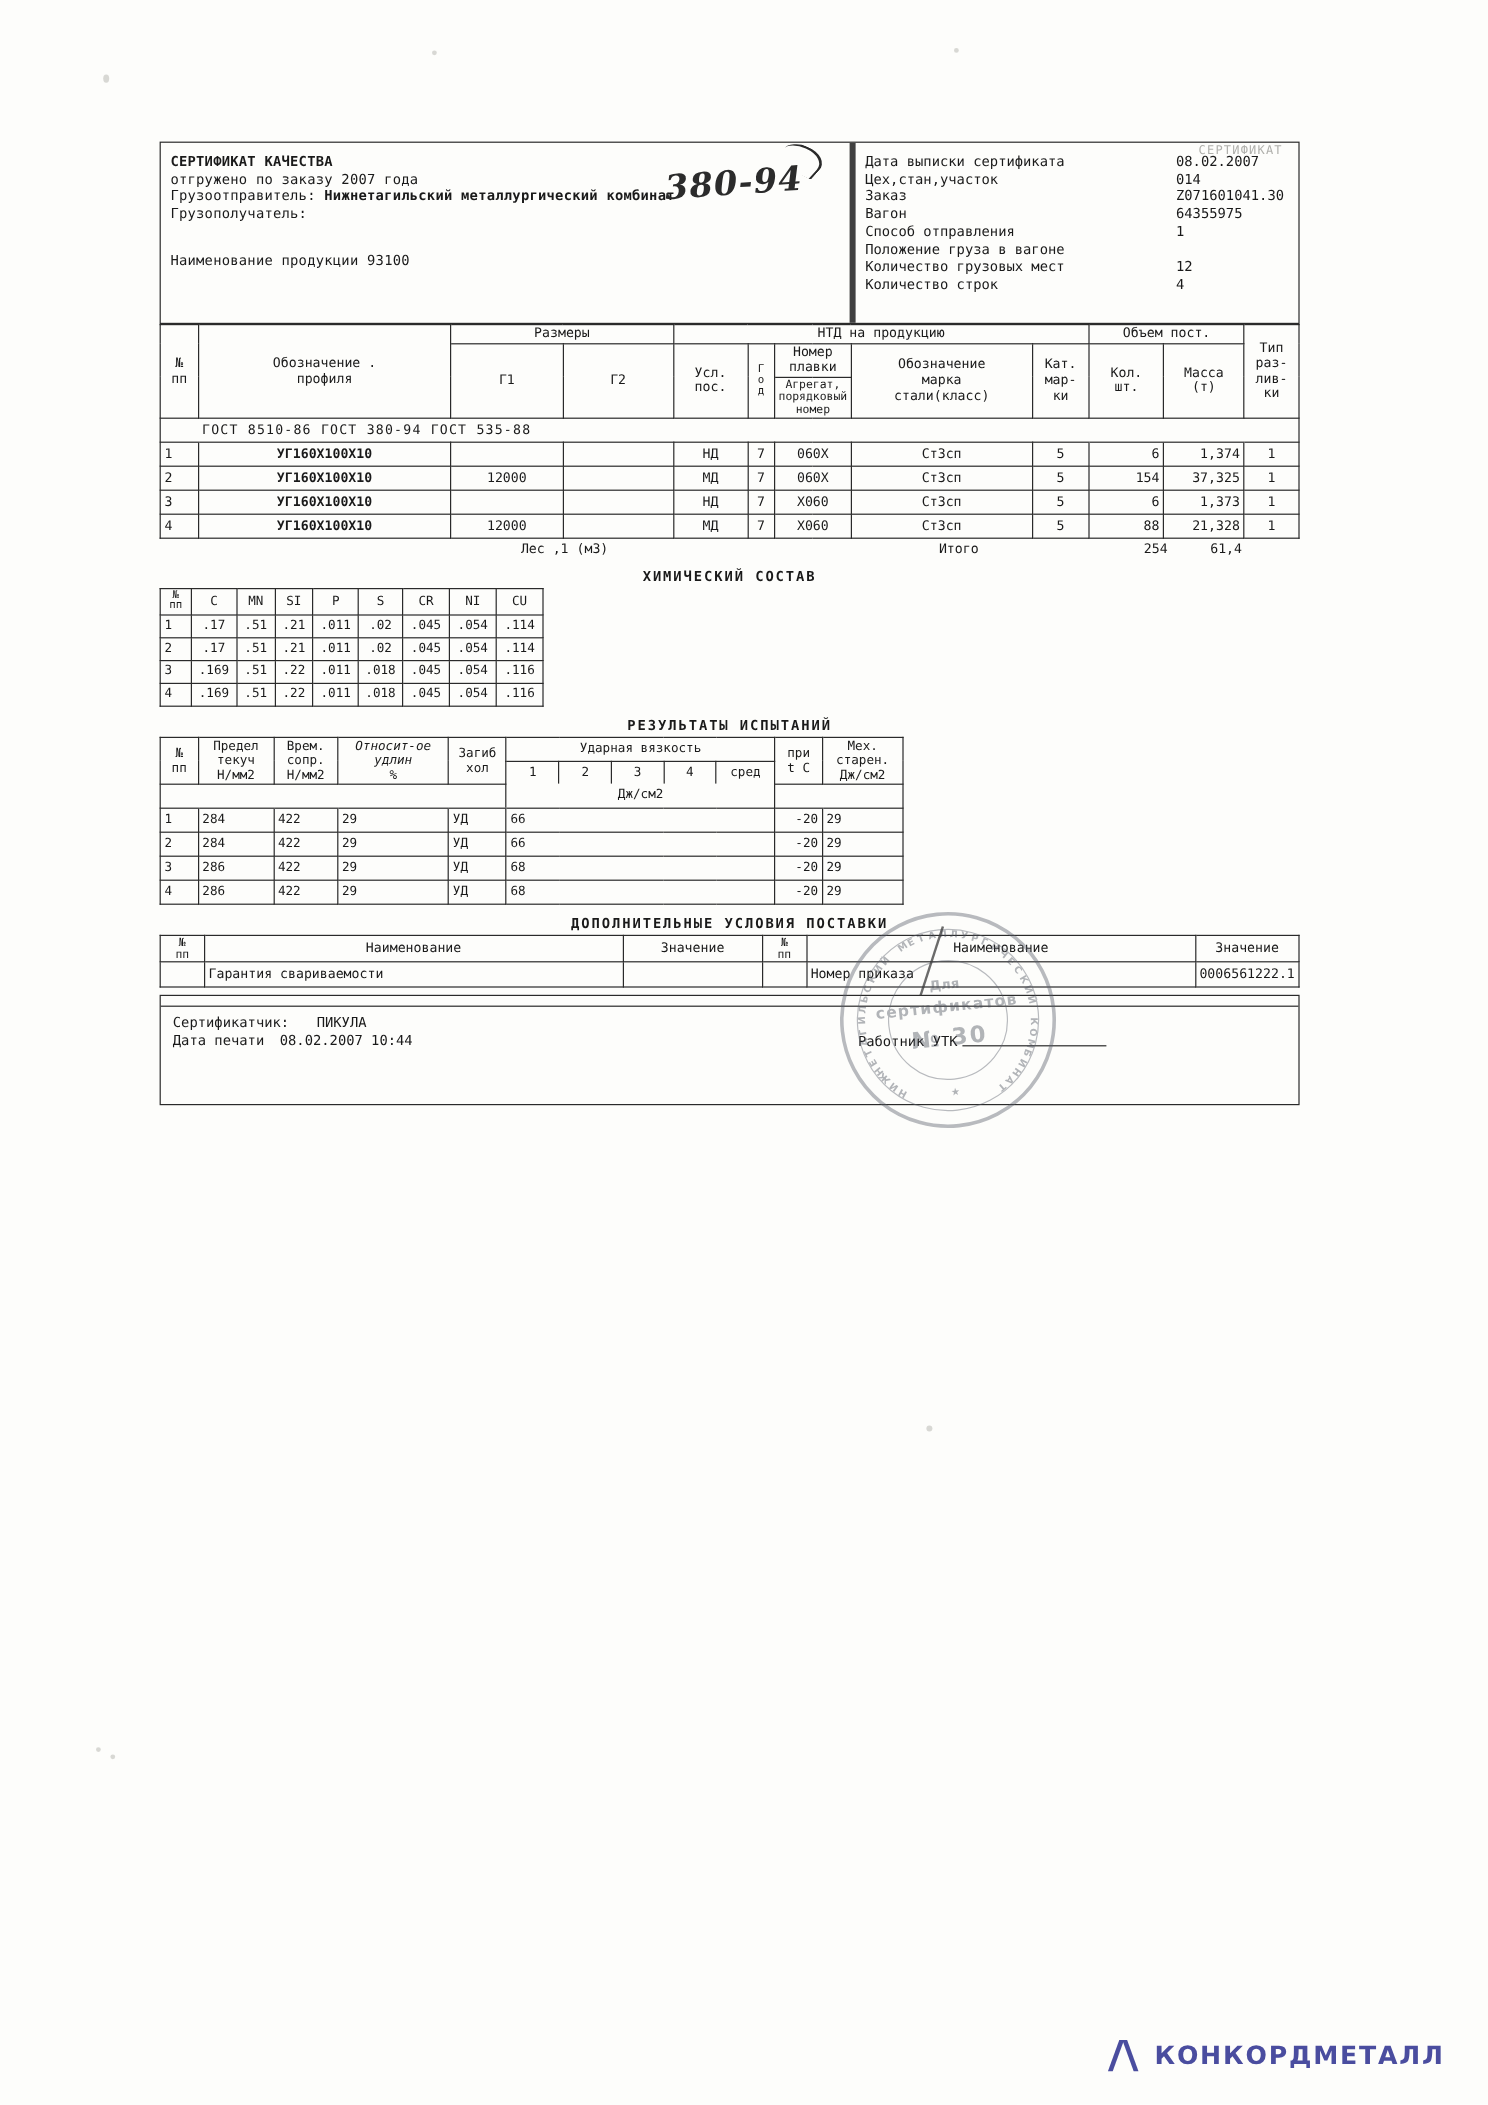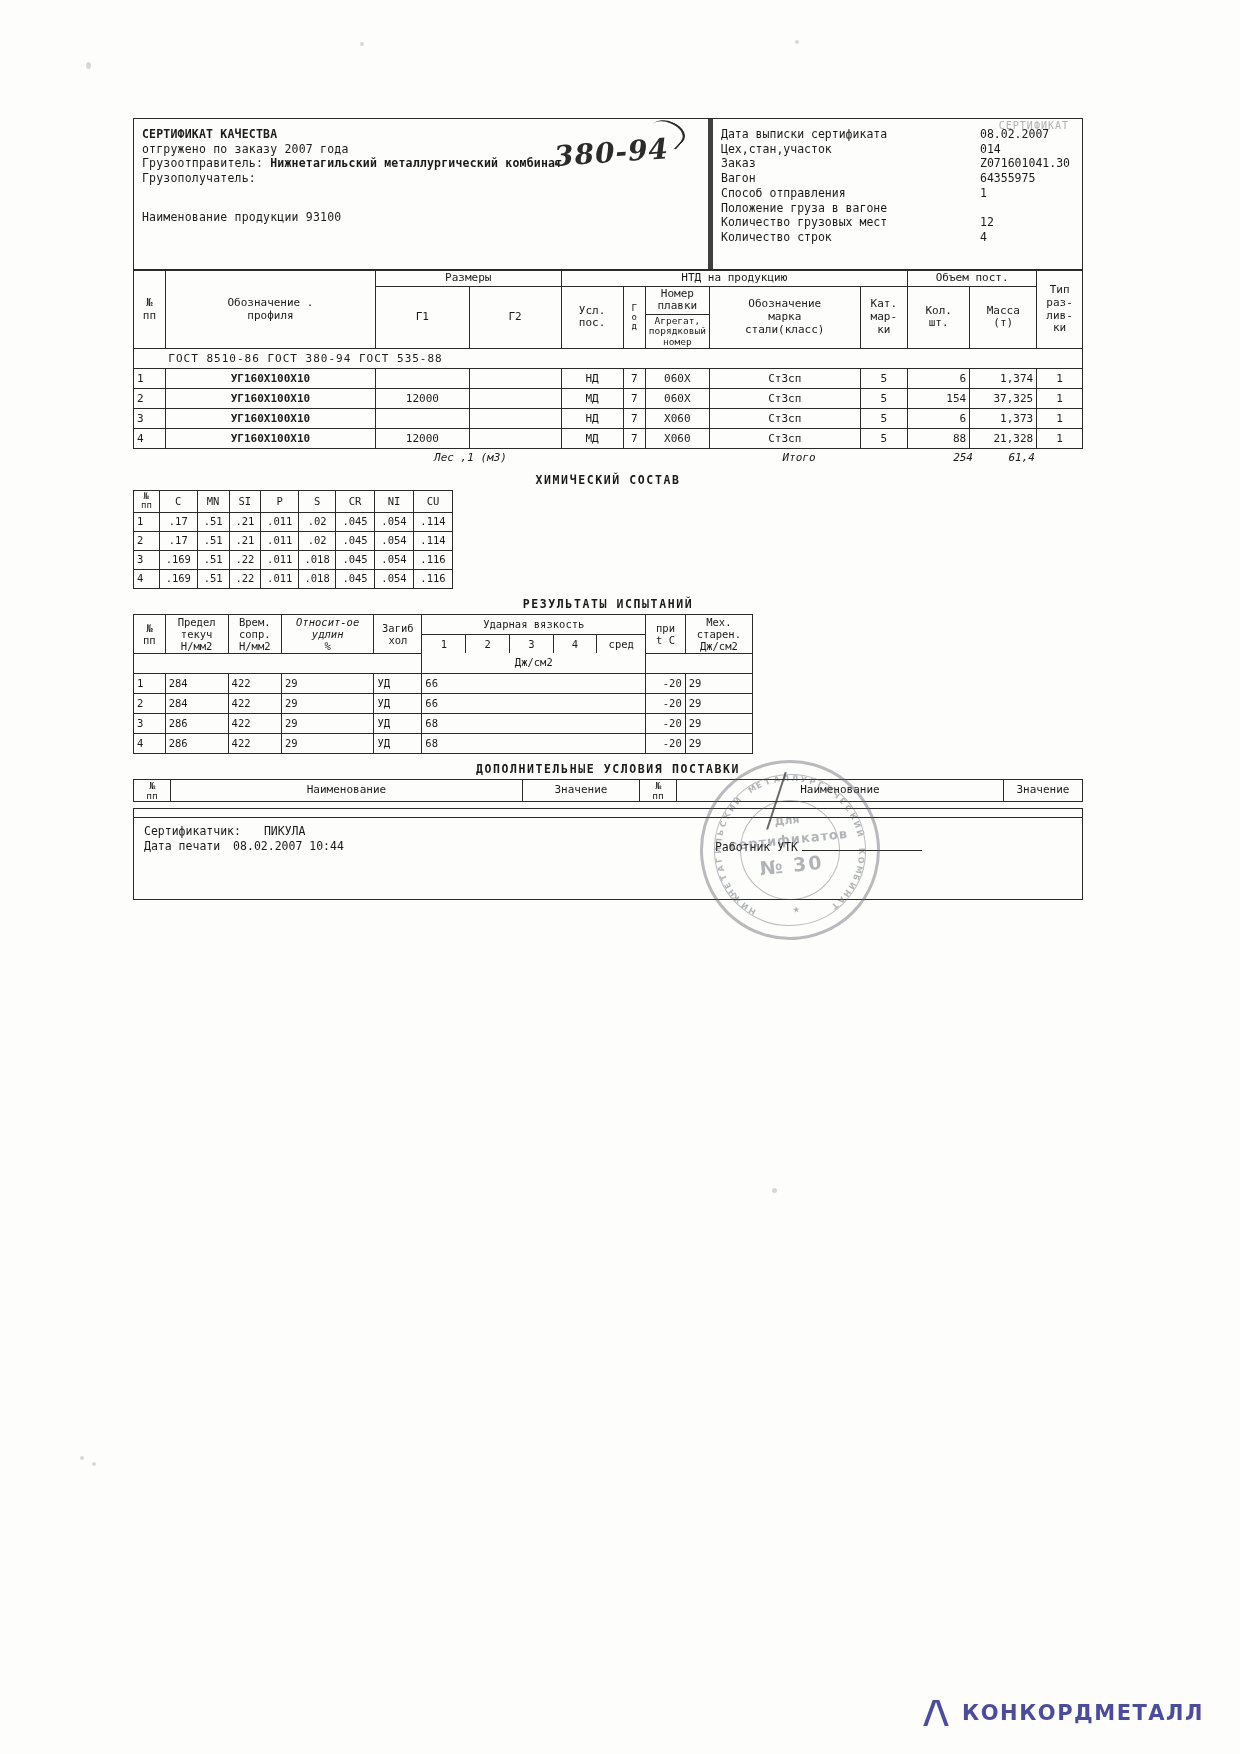--- a/index.html
+++ b/index.html
@@ -130,21 +130,20 @@
   .gost-row td {
     letter-spacing: 1px;
     padding: 1px 2px;
   }
   .bold { font-weight: bold; }
 
   .totals {
     display: flex;
     font-size: 11px;
     margin-top: 2px;
-    font-style: italic;
   }
 
   
   .chem-wrap { width: 320px; }
   .tbl-chem td, .tbl-chem th { height: 16px; font-size: 10.5px; padding: 0 2px; }
 
   
   .tbl-tests td, .tbl-tests th { font-size: 10.5px; }
   .tbl-tests td { height: 17px; }
 
@@ -636,20 +635,28 @@
           <tr>
         <th style="width:30px;white-space:pre;font-size:9.5px;line-height:1.05;">№
 пп</th>
         <th style="width:345px;">Наименование</th>
         <th style="width:110px;">Значение</th>
         <th style="width:30px;white-space:pre;font-size:9.5px;line-height:1.05;">№
 пп</th>
         <th style="width:320px;">Наименование</th>
         <th>Значение</th>
       </tr>
+      <tr>
+        <td class="c"></td>
+        <td class="l">Гарантия свариваемости</td>
+        <td class="c"></td>
+        <td class="c"></td>
+        <td class="l">Номер приказа</td>
+        <td class="l">0006561222.1</td>
+      </tr>
     </tbody>
       </table>
 
     <div class="footer-box">
       <div class="footer-sep"></div>
       <div class="footer-row">
         <div>
           <span>Сертификатчик:</span>
           <span style="margin-left:16px;">ПИКУЛА</span>
         </div>

